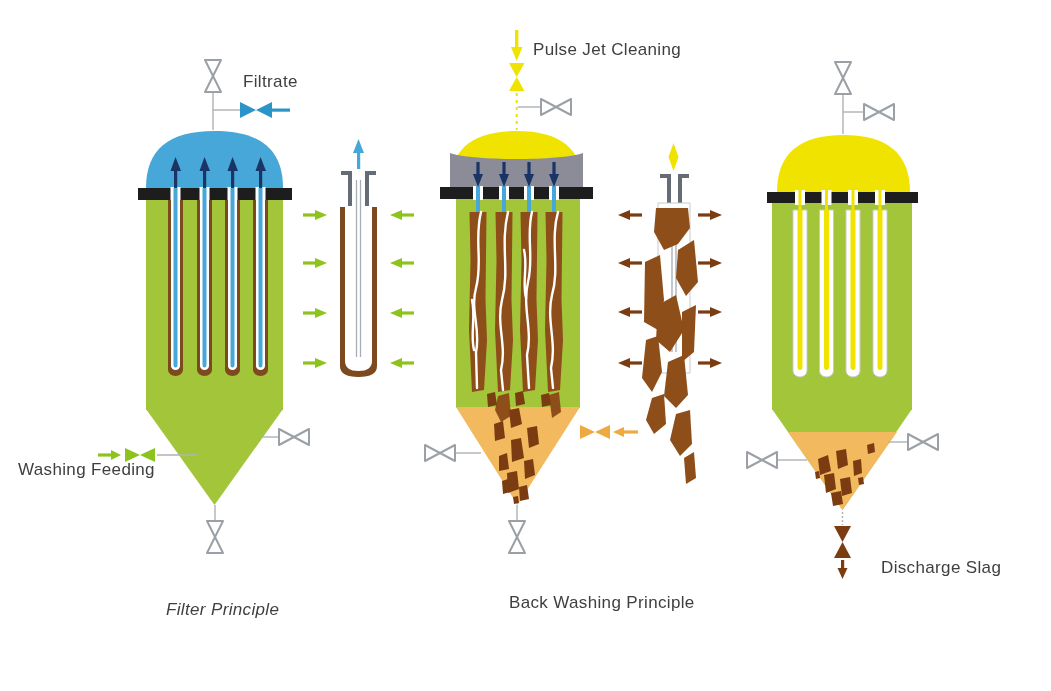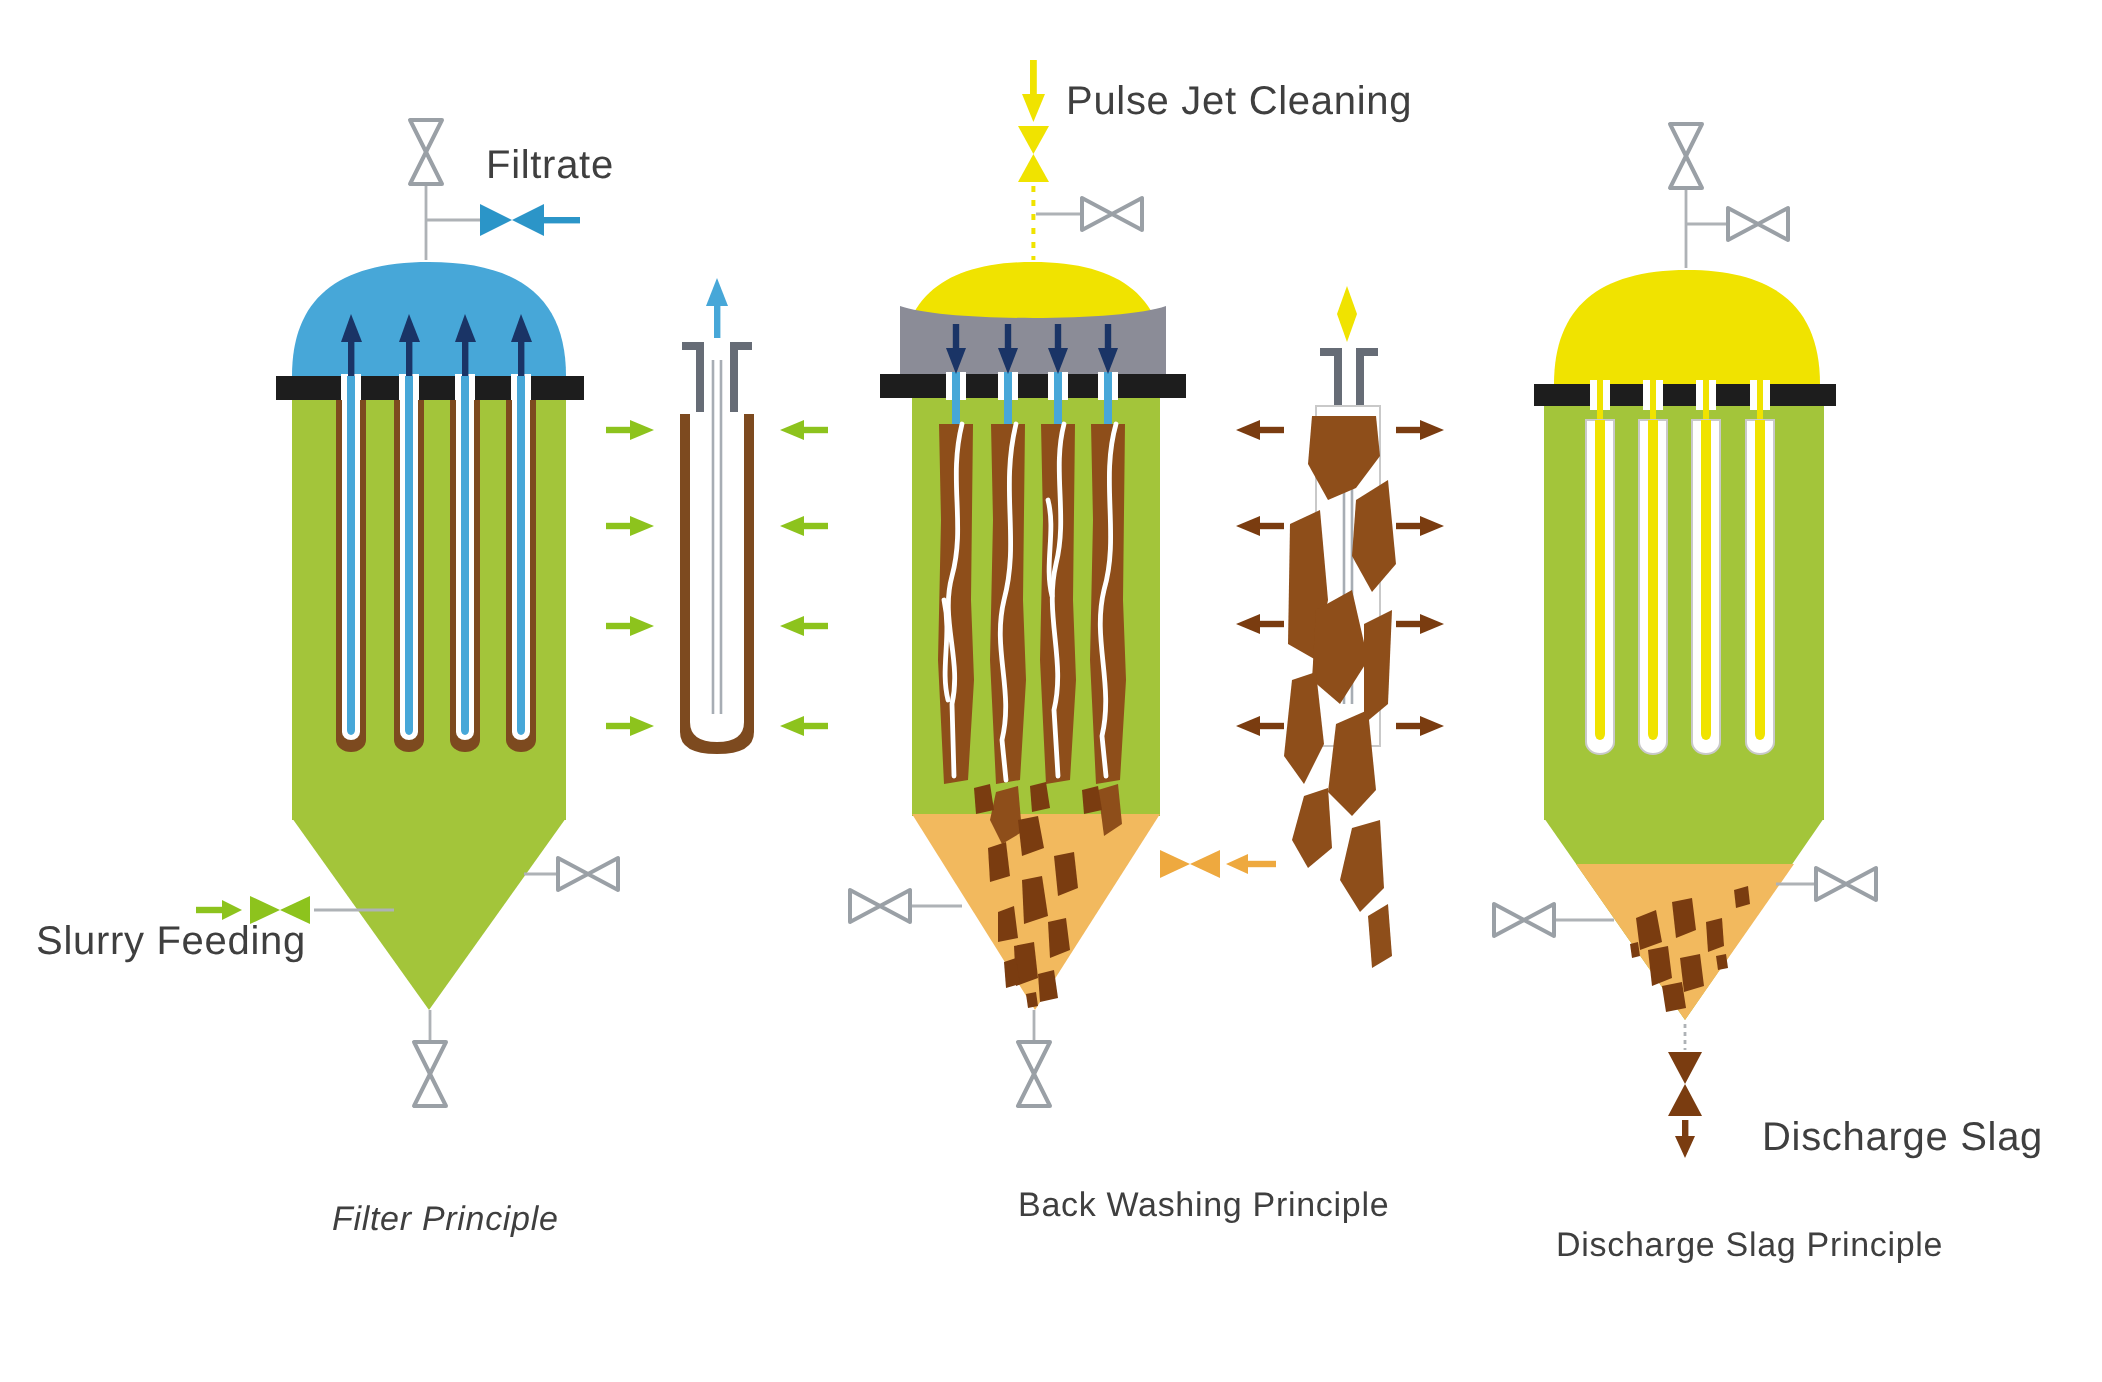--- a/index.html
+++ b/index.html
@@ -1,18 +1,18 @@
 <!DOCTYPE html>
 <html style="--green: #a3c53a; --greenArrow: #8dc31d; --blue: #47a7d8; --blueFlow: #2b95c8; --navy: #1a3466; --tubeBrown: #7d4a1f; --cake: #8e4e1a; --darkBrown: #7a3c10; --grayDome: #8b8c97; --yellow: #f0e300; --tan: #f2b95e; --amber: #eea93f; --valveGray: #9aa0a6; --lineGray: #aeb2b6; --plate: #1d1d1d; --text: #3f3f3f;"><head>
 <meta charset="utf-8">
 <style>
   html,body{margin:0;padding:0;background:#fff;}
   .canvas{position:relative;width:1051px;height:691px;background:#ffffff;overflow:hidden;}
   .canvas svg{position:absolute;left:0;top:0;}
-  .lbl{position:absolute;font-family:"Liberation Sans",sans-serif;font-size:20px;
+  .lbl{position:absolute;font-family:"Liberation Sans",sans-serif;font-size:17px;
        color:var(--text);letter-spacing:.35px;white-space:nowrap;}
   .title{font-size:17px;}
   
   .f-green{fill:var(--green);}       .f-blue{fill:var(--blue);}
   .f-navy{fill:var(--navy);}         .f-tube{fill:var(--tubeBrown);}
   .f-cake{fill:var(--cake);}         .f-dbrown{fill:var(--darkBrown);}
   .f-gray{fill:var(--grayDome);}     .f-yellow{fill:var(--yellow);}
   .f-tan{fill:var(--tan);}           .f-amber{fill:var(--amber);}
   .f-garrow{fill:var(--greenArrow);} .f-plate{fill:var(--plate);}
   .f-white{fill:#ffffff;}            .f-flow{fill:var(--blueFlow);}
@@ -321,22 +321,21 @@
       <line x1="842.5" y1="512" x2="842.5" y2="525" stroke="var(--lineGray)" stroke-width="1.4" stroke-dasharray="2,2"></line>
       <polygon class="f-dbrown" points="834,526 851,526 842.5,542"></polygon>
       <polygon class="f-dbrown" points="834,558 851,558 842.5,542"></polygon>
       <rect class="f-dbrown" x="841" y="560" width="3.2" height="9"></rect>
       <polygon class="f-dbrown" points="837.5,568 847.5,568 842.5,579"></polygon>
     </g>
   </g>
 </svg>
 
 <div class="lbl" style="left:243px;top:72px;">Filtrate</div>
-<div class="lbl" style="left:18px;top:460px;">Slurry Feeding</div>
+<div class="lbl" style="left:18px;top:460px;">Washing Feeding</div>
 <div class="lbl title" style="left:166px;top:600px;font-style:italic;">Filter Principle</div>
 
 <div class="lbl" style="left:533px;top:40px;">Pulse Jet Cleaning</div>
 <div class="lbl title" style="left:461px;top:593px;margin-left:48px;">Back Washing Principle</div>
 
 <div class="lbl" style="left:867px;top:558px;margin-left:14px;">Discharge Slag</div>
-<div class="lbl title" style="left:778px;top:613px;">Discharge Slag Principle</div>
 
 </div>
 
 </body></html>

